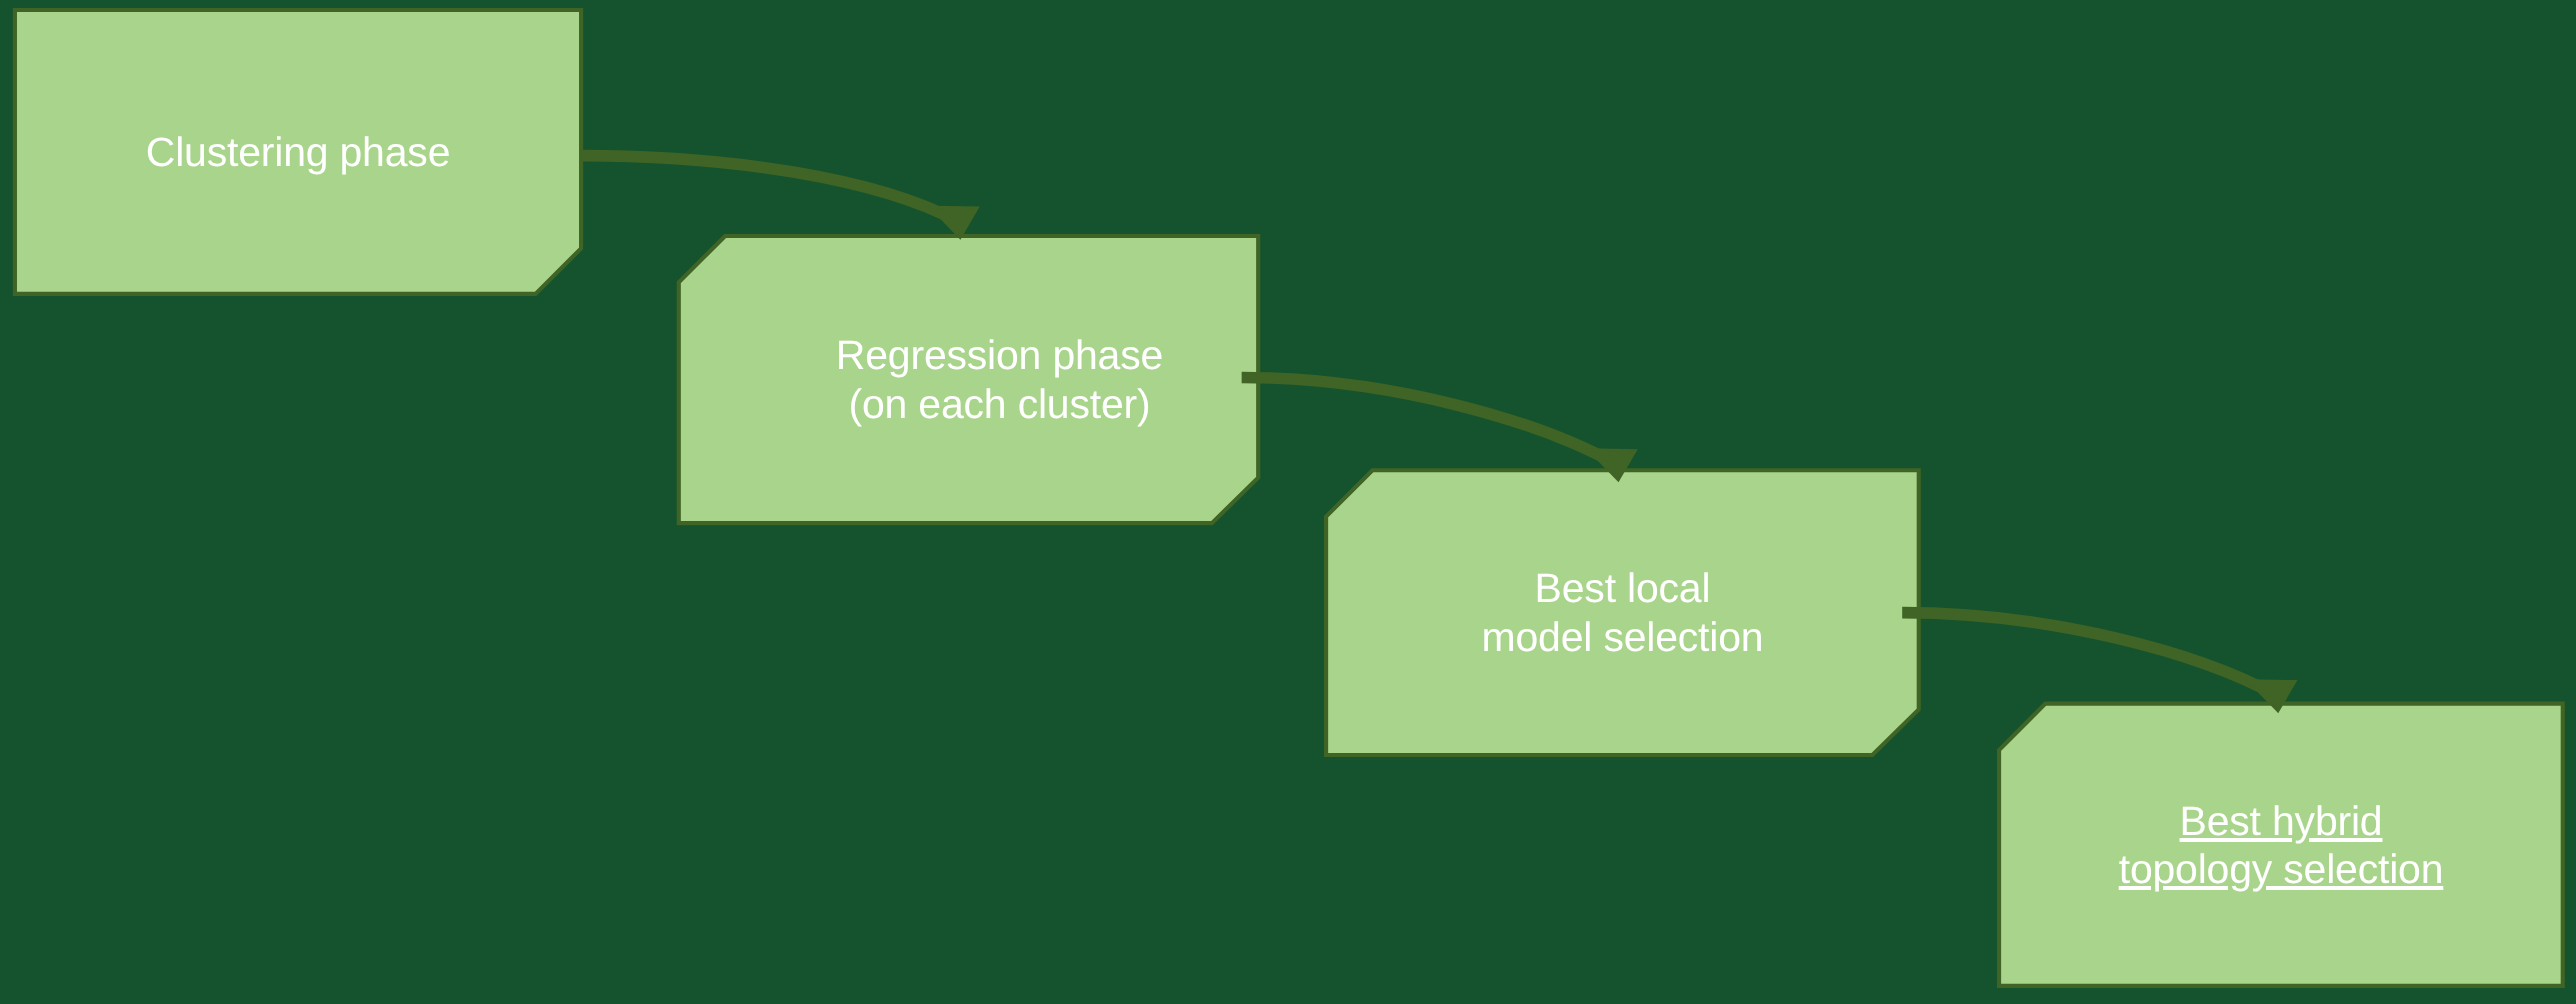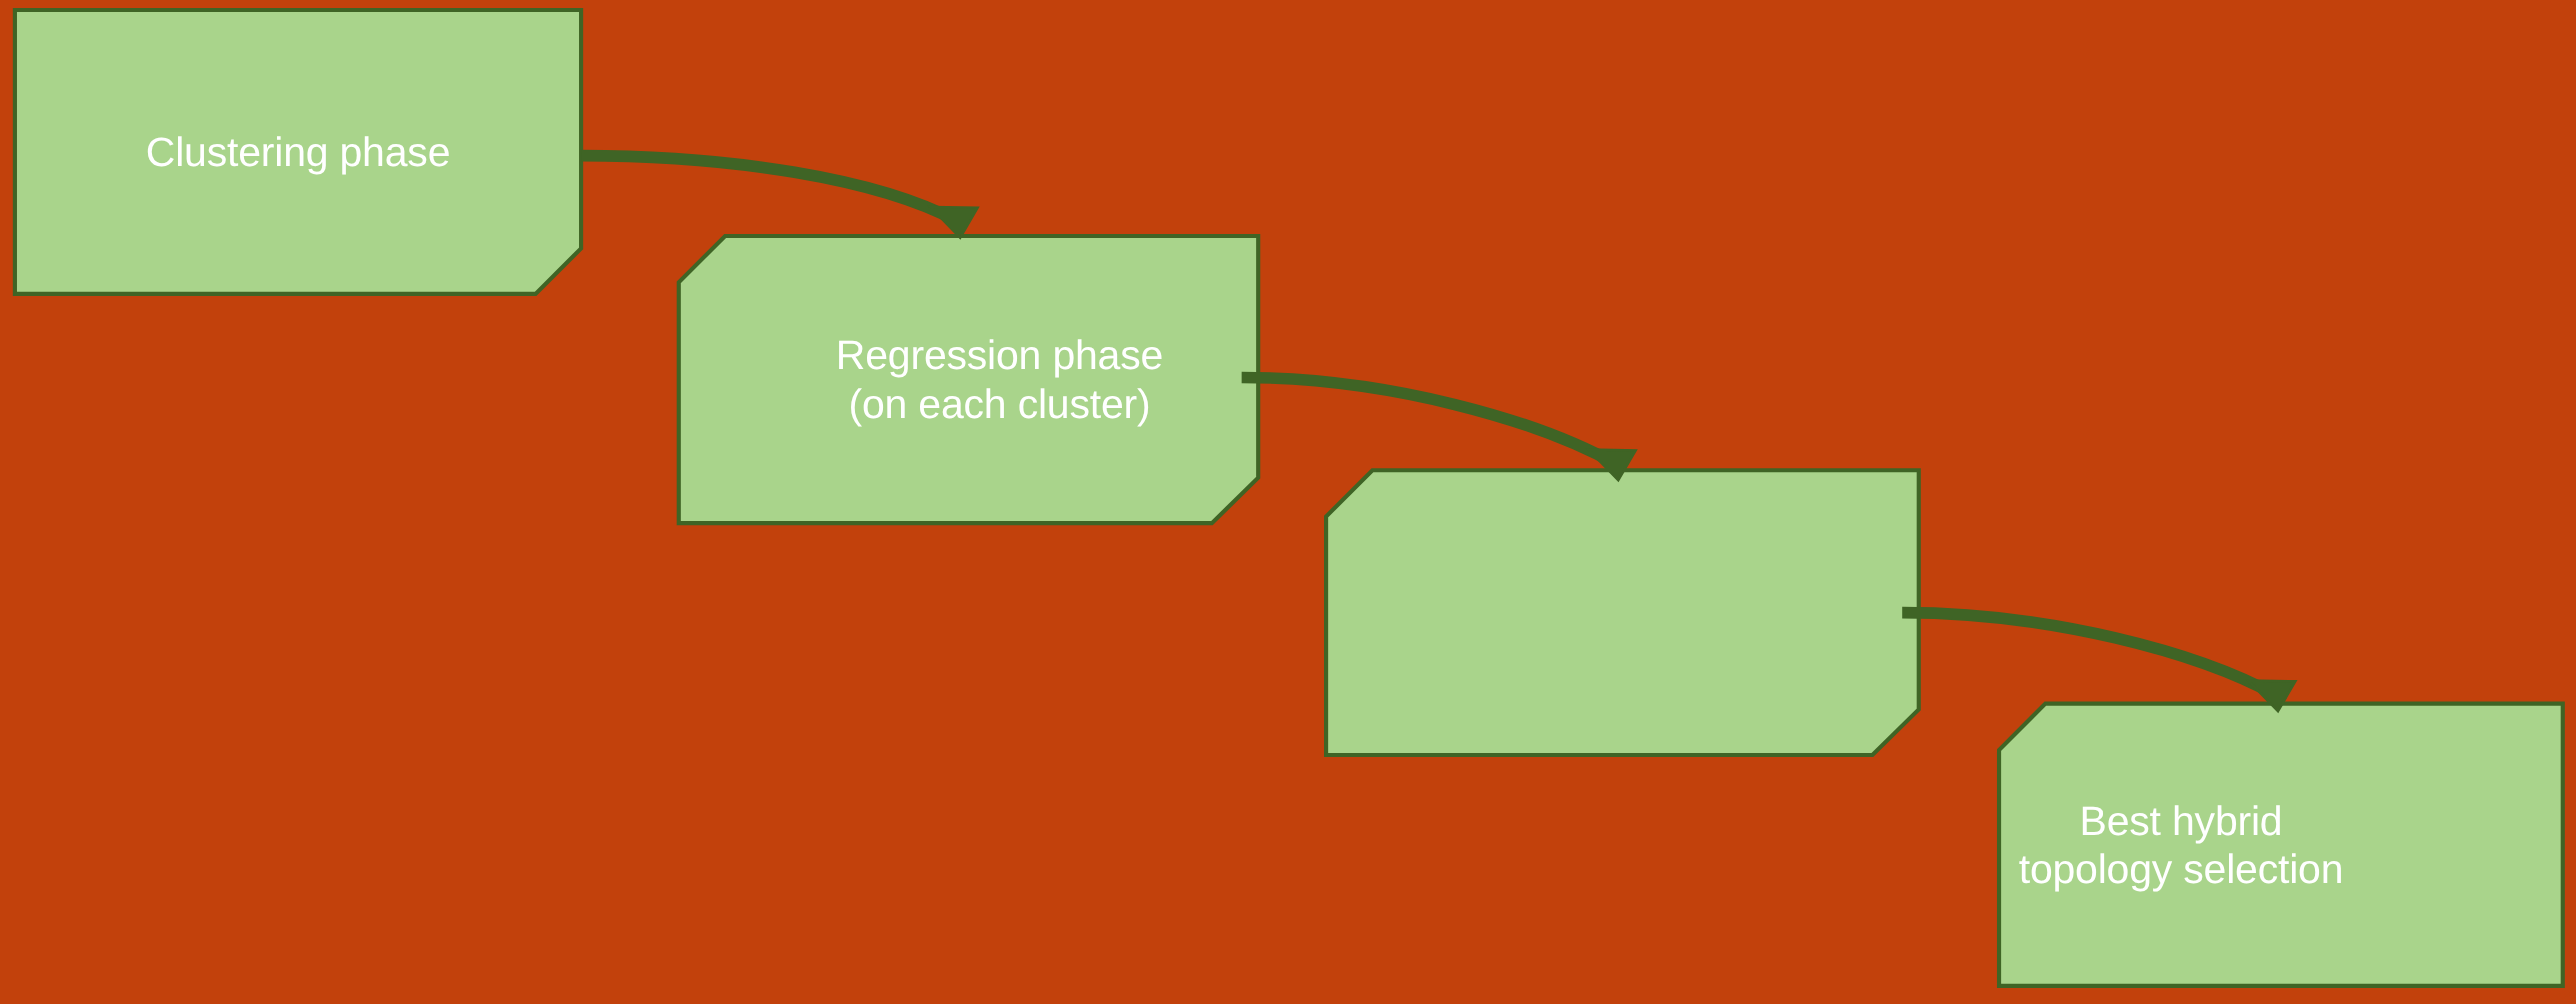--- a/index.html
+++ b/index.html
@@ -42,26 +42,26 @@
     pointer-events: none;
     text-rendering: geometricPrecision;
   }
   
   #label-stage-1 { left: 15px;   top: 10px;  width: 566px; height: 284px; }
   
   #label-stage-2 { left: 710px;  top: 236px; width: 579px; height: 287px; }
   
   #label-stage-3 { left: 1326px; top: 470px; width: 593px; height: 285px; }
   
-  #label-stage-4 { left: 1899px; top: 704px; width: 564px; height: 282px; }
+  #label-stage-4 { left: 1999px; top: 704px; width: 564px; height: 282px; text-decoration: underline; }
 </style>
 </head>
 <body>
 
-<div id="canvas" style="background: #c2410c;">
+<div id="canvas" style="background: #14532d;">
 
   <svg class="stage-svg" viewBox="0 0 3112 1214" xmlns="http://www.w3.org/2000/svg">
 
     <polygon points="18,12 702,12 702,300 647,355 18,355" fill="#A9D48B" stroke="#3F6425" stroke-width="5" stroke-linejoin="miter"></polygon>
 
     <polygon points="876,285 1520,285 1520,577 1464,632 820,632 820,341" fill="#A9D48B" stroke="#3F6425" stroke-width="5" stroke-linejoin="miter"></polygon>
 
     <polygon points="1658,568 2318,568 2318,857 2262,912 1602,912 1602,624" fill="#A9D48B" stroke="#3F6425" stroke-width="5" stroke-linejoin="miter"></polygon>
 
     <polygon points="2471,850 3096,850 3096,1191 2415,1191 2415,906" fill="#A9D48B" stroke="#3F6425" stroke-width="5" stroke-linejoin="miter"></polygon>
@@ -81,18 +81,20 @@
       <path d="M 2716,822 L 2773,823 L 2752,859 Z" fill="#3F6425" stroke="#3F6425" stroke-width="3"></path>
     </g>
 
   </svg>
 
   <div class="node-label" id="label-stage-1" style="color: rgb(255, 255, 255);">Clustering phase</div>
 
   <div class="node-label" id="label-stage-2" style="color: rgb(255, 255, 255);">Regression phase
 (on each cluster)</div>
 
+  <div class="node-label" id="label-stage-3" style="color: rgb(255, 255, 255);">Best local
+model selection</div>
 
   <div class="node-label" id="label-stage-4" style="color: rgb(255, 255, 255);">Best hybrid
 topology selection</div>
 
 </div>
 
 
 </body></html>

